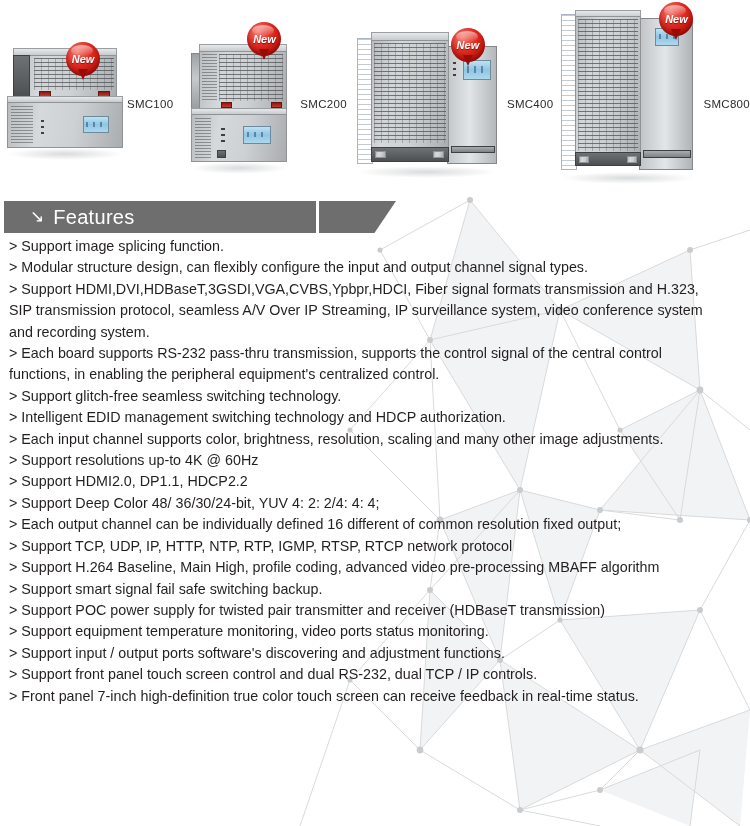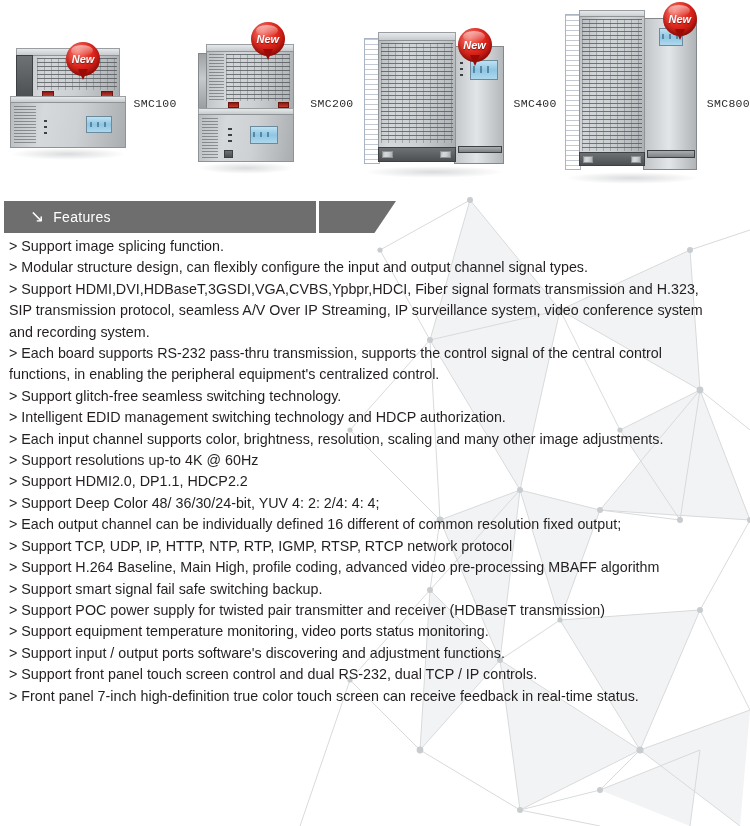--- a/index.html
+++ b/index.html
@@ -45,21 +45,21 @@
     padding-bottom: 4px;
   }
   .product-art-wrap {
     position: relative;
     display: flex;
     align-items: flex-end;
     justify-content: center;
     width: 100%;
   }
   .product-label {
-    font-family: Liberation Mono, monospace;
+    font-family: Liberation Sans, sans-serif;
     font-size: 11.5px;
     color: #2b2b2b;
     letter-spacing: .3px;
     margin-top: 15px;
     white-space: nowrap;
   }
 
   
   .new-badge {
     position: absolute;
@@ -196,21 +196,21 @@
   }
   #features-header .arrow-icon {
     color: #ffffff;
     font-size: 17px;
     line-height: 1;
     display: inline-block;
     transform: translateY(-1px);
   }
   #features-header .header-title {
     color: #ffffff;
-    font-size: 14px;
+    font-size: 20px;
     font-weight: normal;
     letter-spacing: .3px;
     line-height: 1;
   }
 
   
   #features-list {
     position: absolute;
     left: 9px; top: 236px;
     width: 700px;

